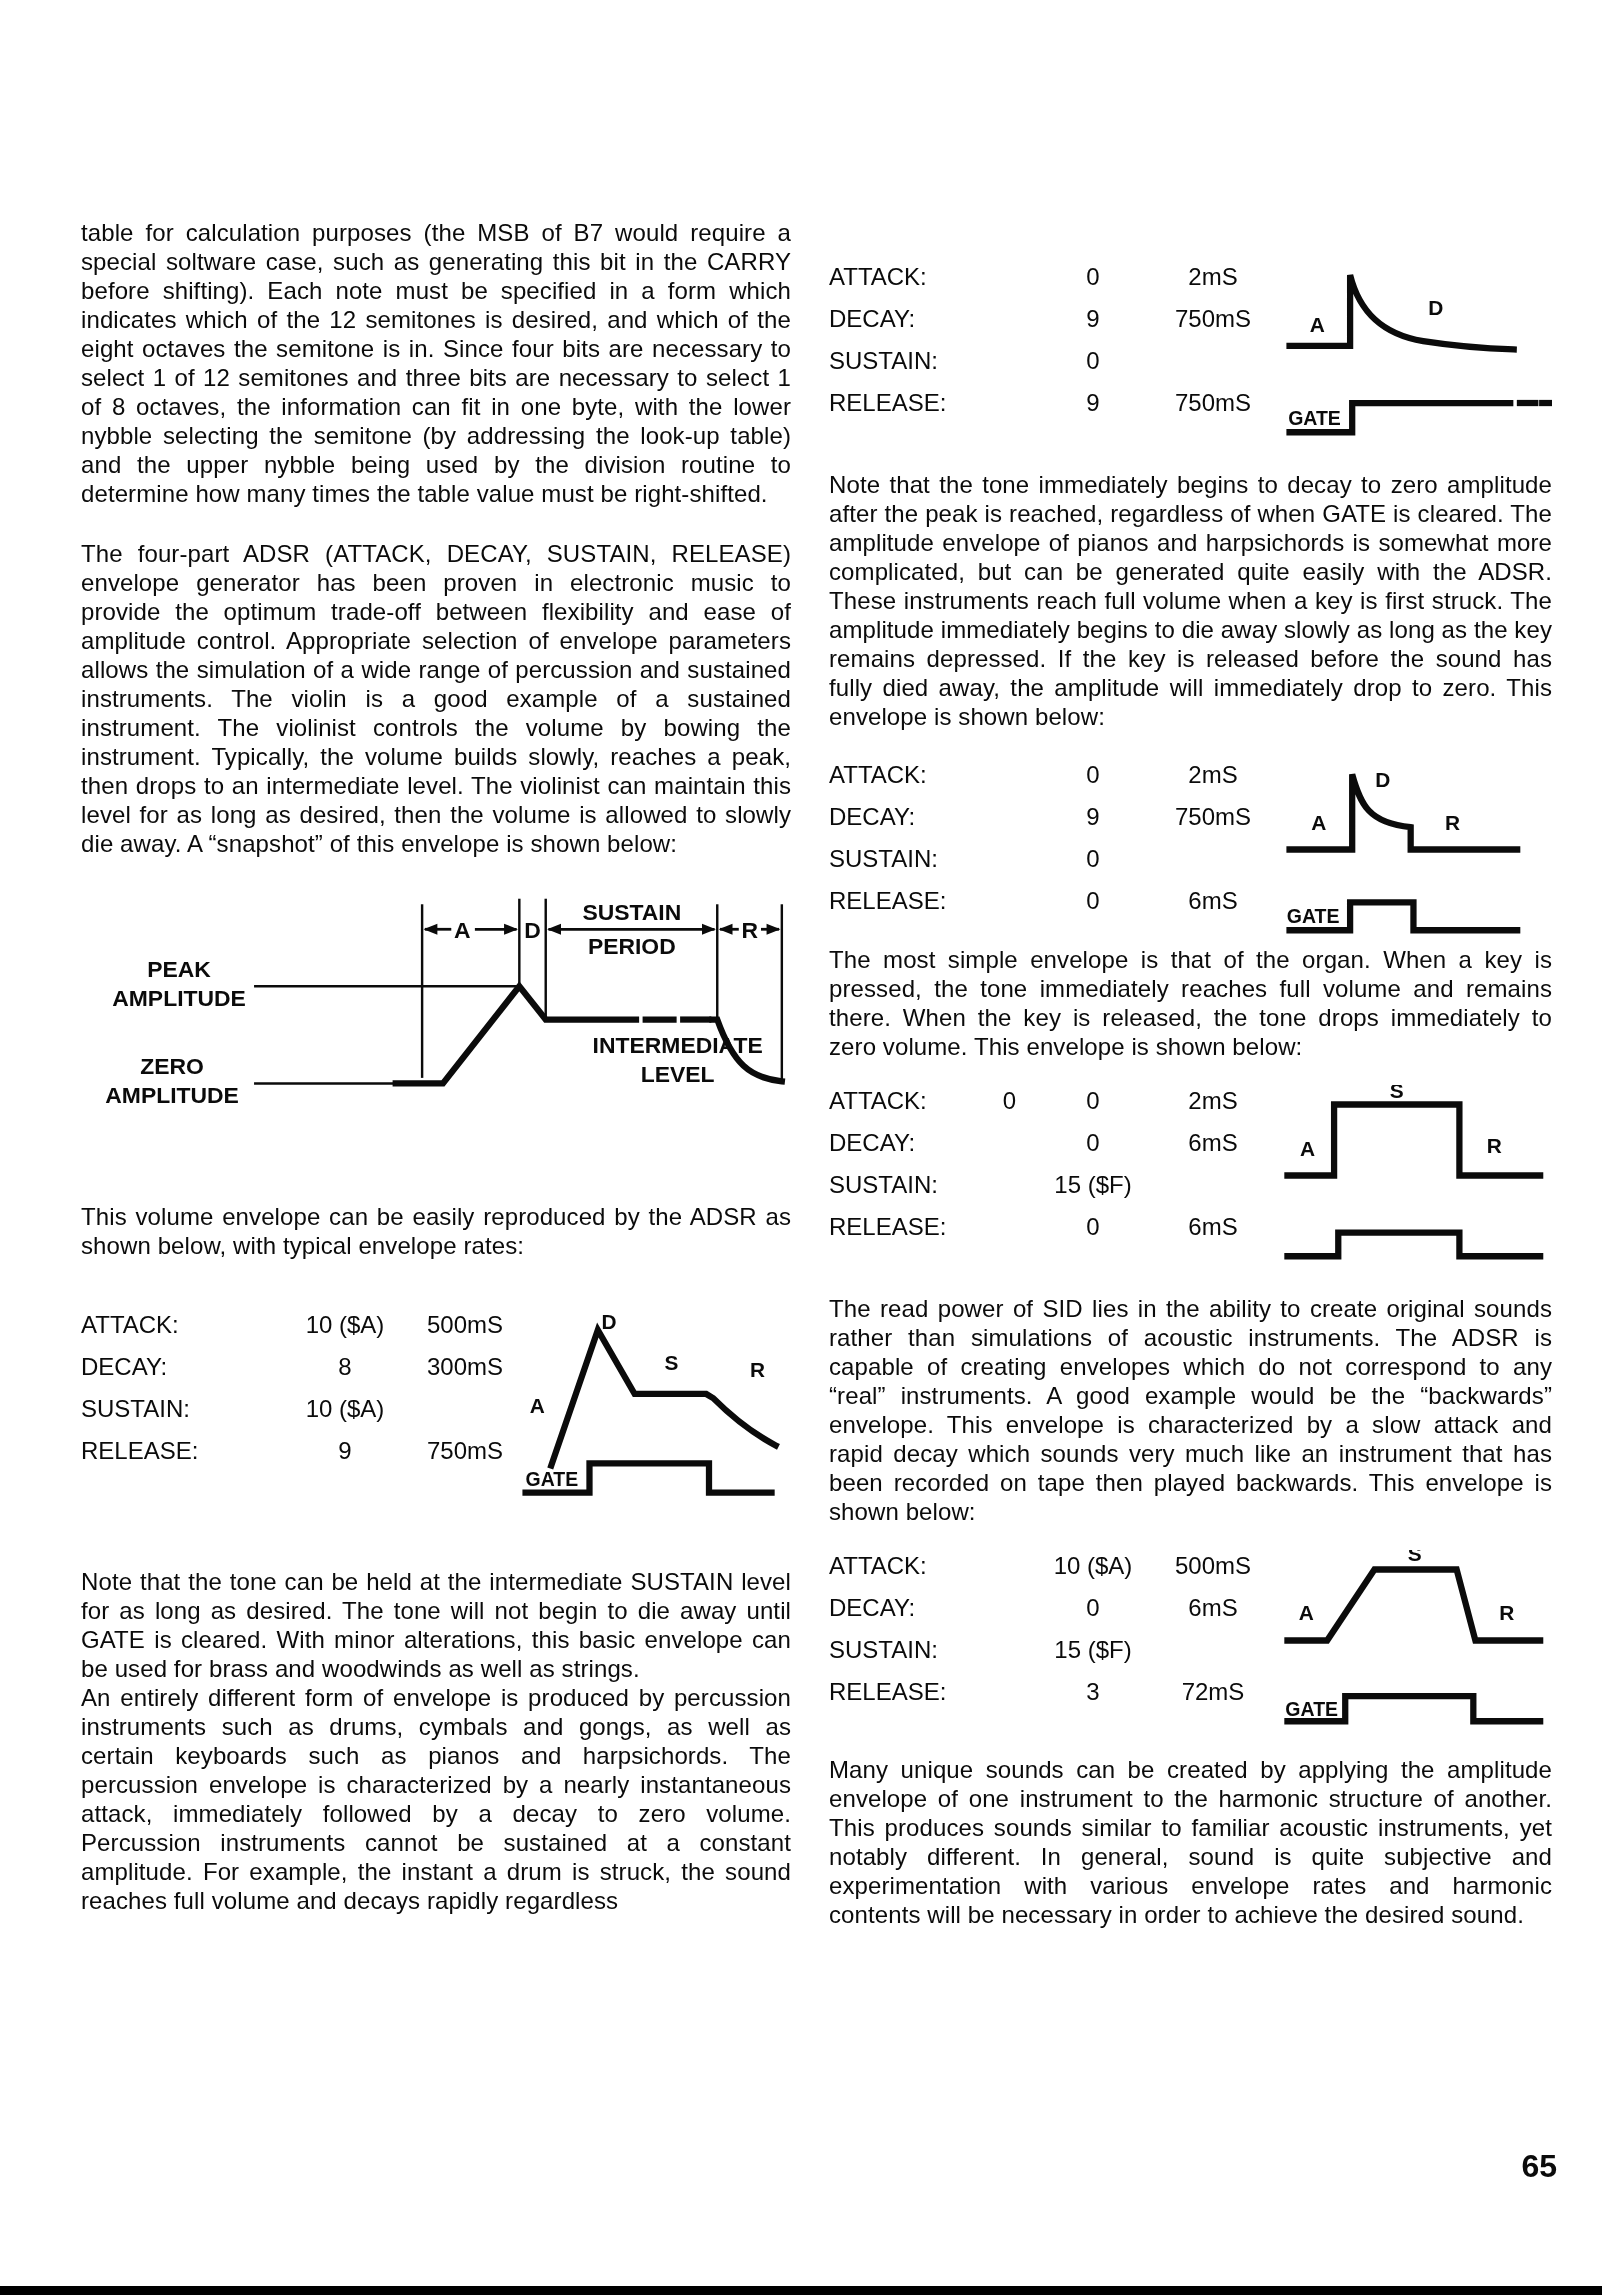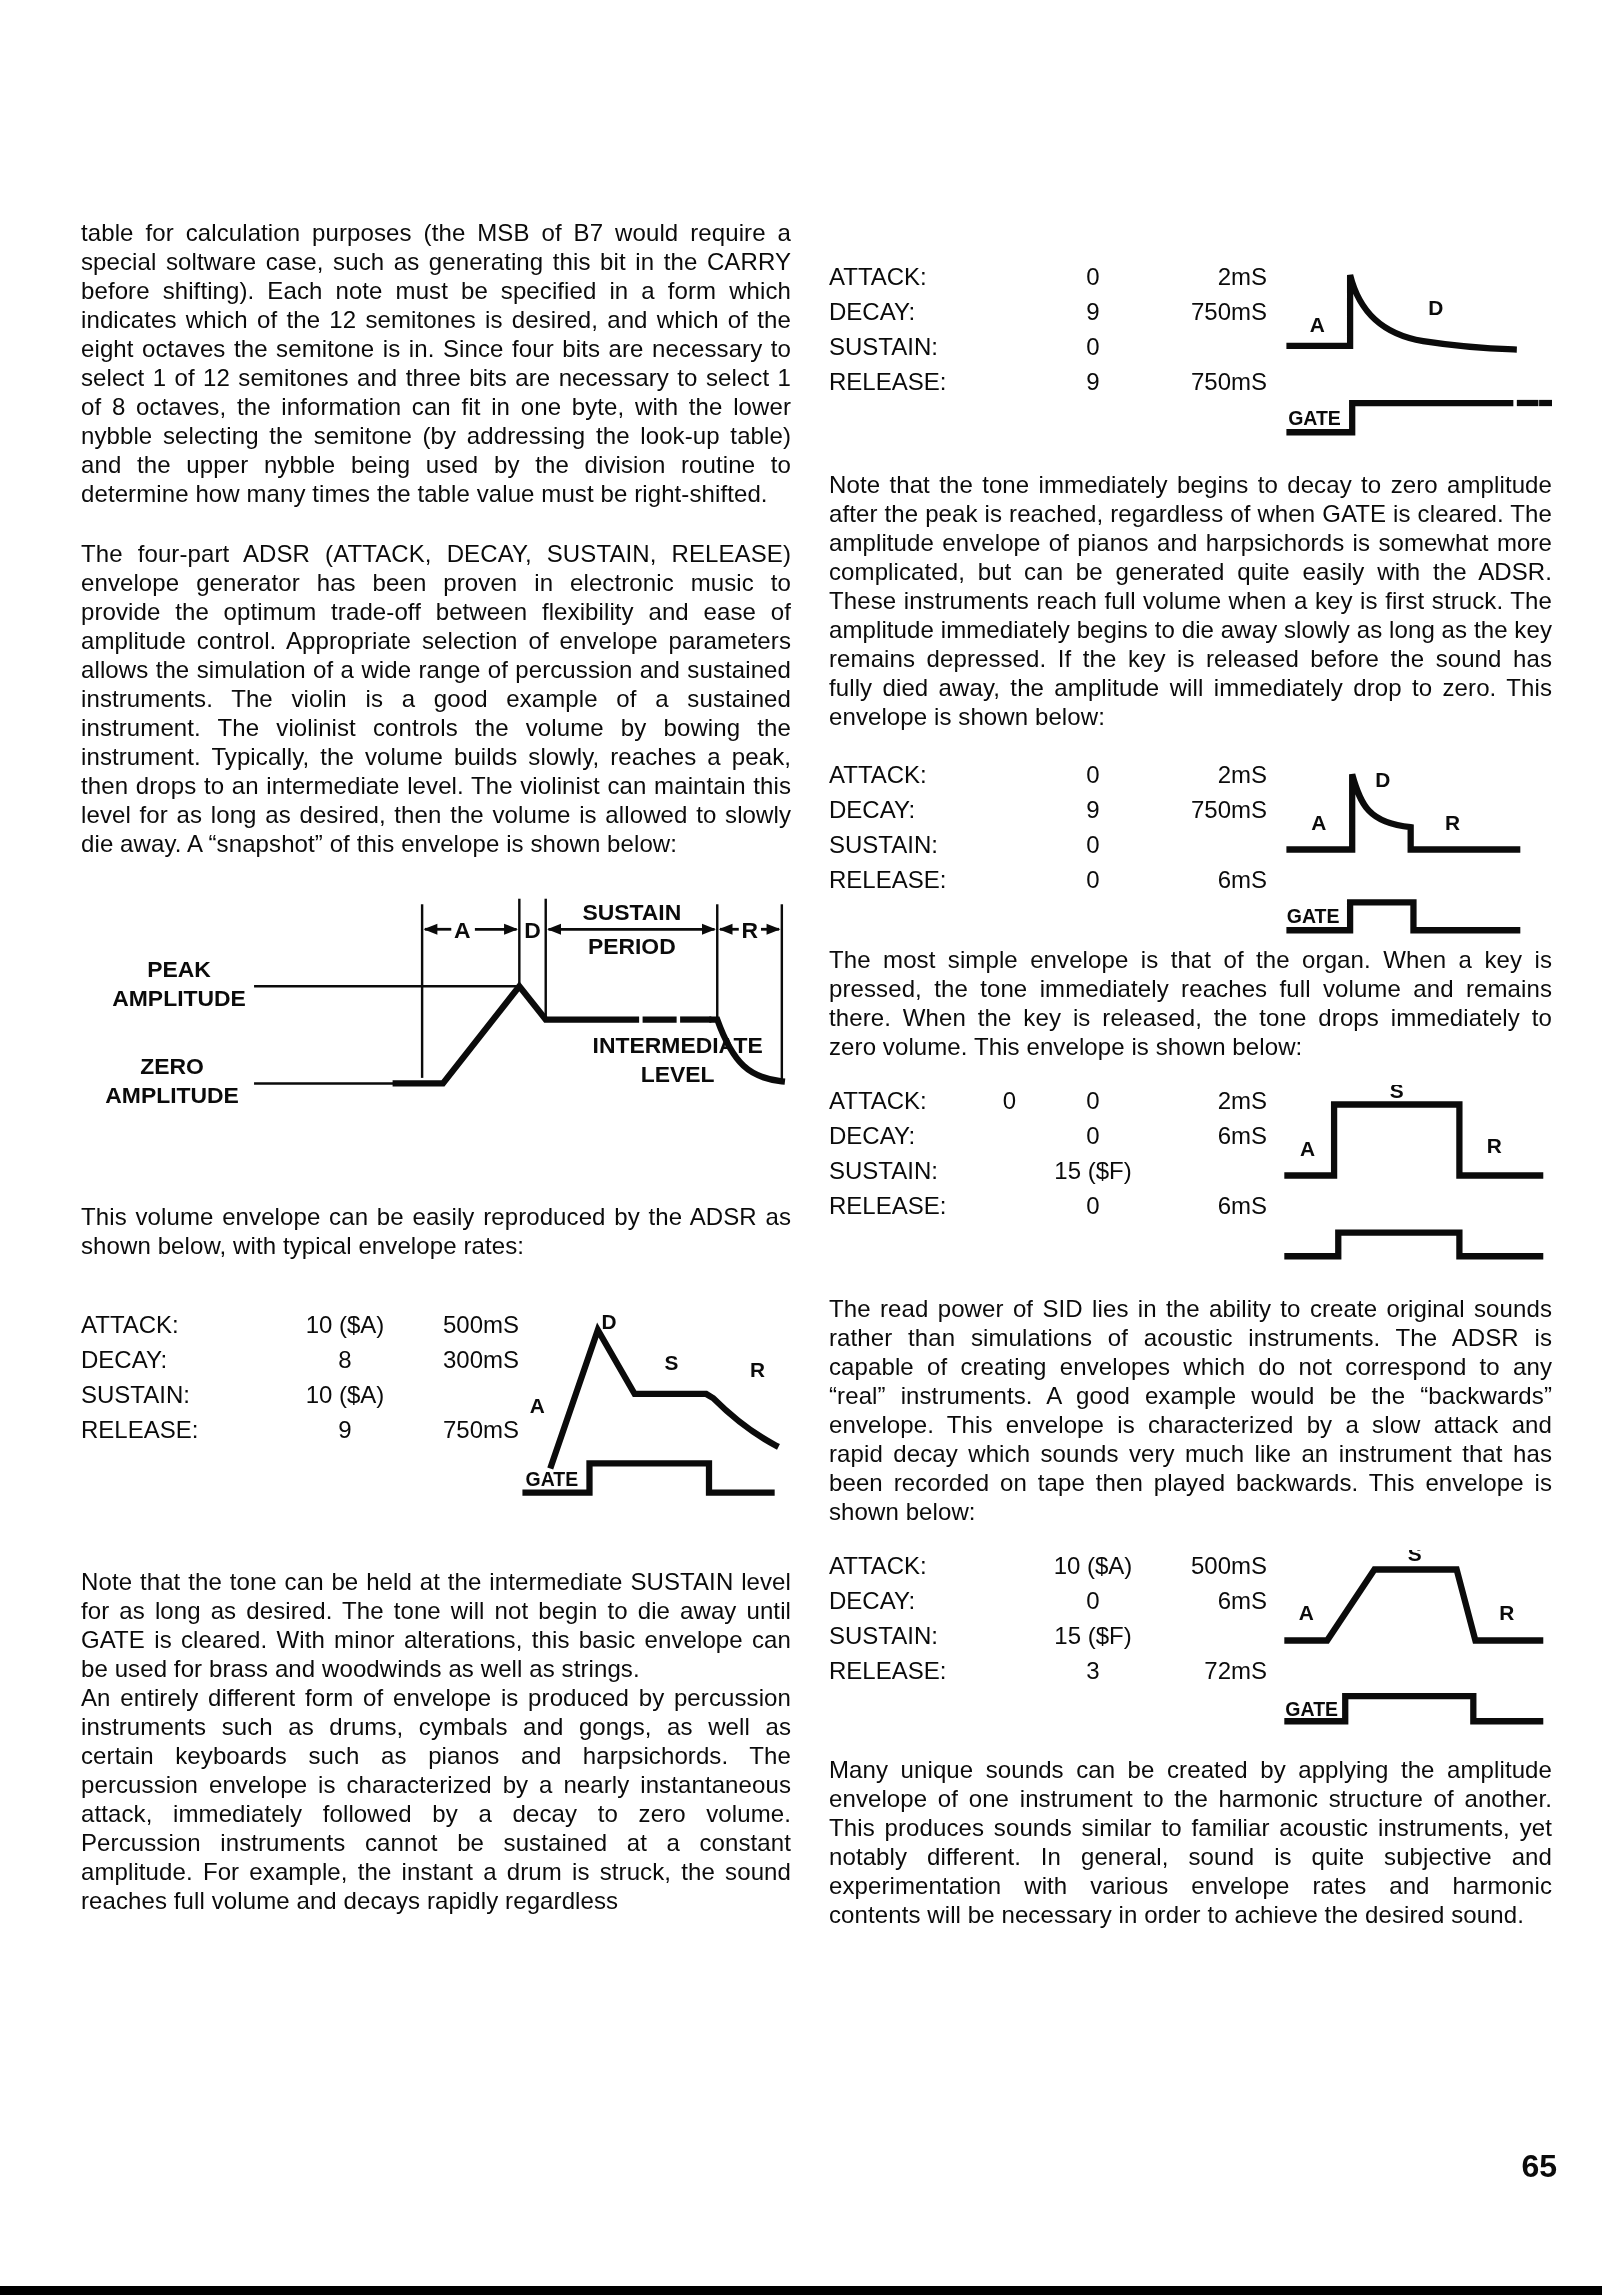--- a/index.html
+++ b/index.html
@@ -13,26 +13,26 @@
   .col-left  { left:81px;  top:218px; width:710px; }
   .col-right { left:829px; top:230px; width:723px; }
   p { margin:0; font-size:24px; line-height:29px; text-align:justify; letter-spacing:0.1px; }
   .heading { font-size:26px; line-height:32px; font-weight:bold; text-align:center;
              margin:43px 0 0 0; letter-spacing:0.3px; }
   .mt-44{margin-top:31px}.mt-45{margin-top:31px}.mt-90{margin-top:63px}
   .mt-70{margin-top:49px}.mt-40{margin-top:28px}
   .mt-35{margin-top:24px}.mt-6{margin-top:5px}.mt-0{margin-top:0}
   
   .tblock { display:flex; justify-content:space-between; align-items:flex-start; }
-  .adsr { display:grid; grid-template-columns:163px 35px 132px 108px; row-gap:4px;
+  .adsr { display:grid; grid-template-columns:163px 35px 132px 108px; row-gap:11px;
           font-size:24px; line-height:31px; }
   .adsr span:nth-child(4n+1){ text-align:left; }
   .adsr span:nth-child(4n+2){ text-align:center; }
   .adsr span:nth-child(4n+3){ text-align:center; }
-  .adsr span:nth-child(4n+4){ text-align:right; }
+  .adsr span:nth-child(4n+4){ text-align:center; }
   
   svg { display:block; }
   .tr { fill:none; stroke:#0b0b0b; stroke-width:9; stroke-linecap:square; stroke-linejoin:miter; }
   .tl { fill:none; stroke:#0b0b0b; stroke-width:3.5; }
   .al { fill:none; stroke:#0b0b0b; stroke-width:4; }
   .ah { fill:#0b0b0b; stroke:none; }
   .dlab { font:bold 30px "Liberation Sans", sans-serif; fill:#0b0b0b; text-anchor:middle; }
   .dgate { font:bold 28px "Liberation Sans", sans-serif; fill:#0b0b0b; text-anchor:start; }
   .slab { font:bold 33px "Liberation Sans", sans-serif; fill:#0b0b0b; text-anchor:middle; }
   .page-number { position:absolute; left:1480px; top:2148px; width:77px;

